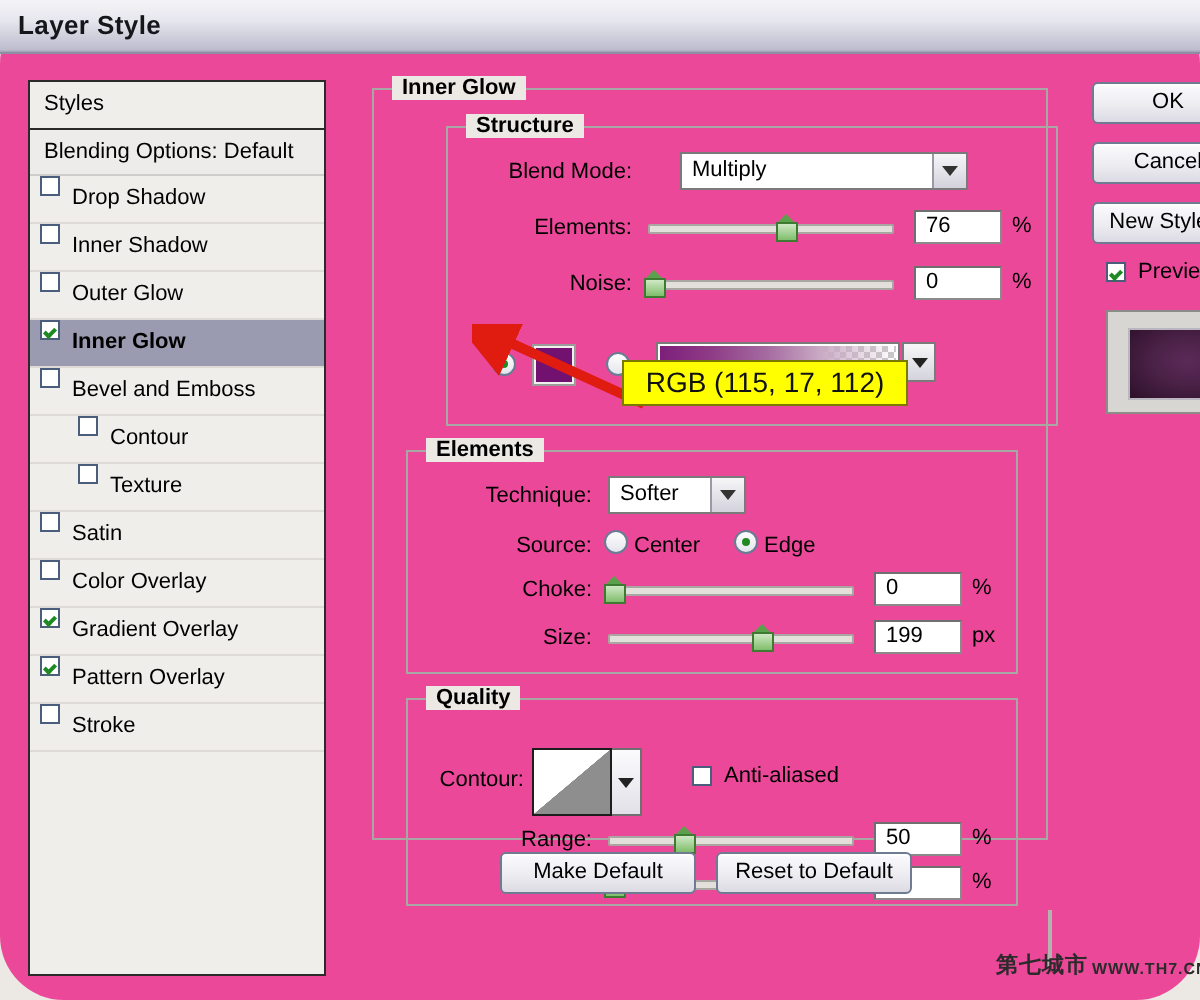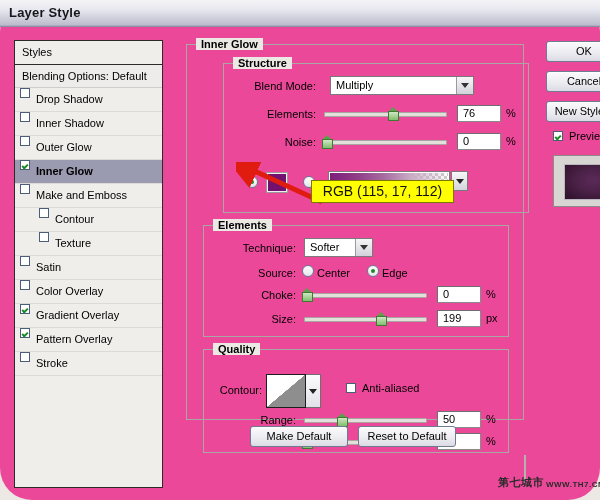--- a/index.html
+++ b/index.html
@@ -236,21 +236,21 @@
     <div class="style-row">
       <span class="chk"></span>
       <span>Outer Glow</span>
     </div>
     <div class="style-row sel">
       <span class="chk on"></span>
       <span>Inner Glow</span>
     </div>
     <div class="style-row">
       <span class="chk"></span>
-      <span>Make and Emboss</span>
+      <span>Bevel and Emboss</span>
     </div>
     <div class="style-row indent">
       <span class="chk"></span>
       <span>Contour</span>
     </div>
     <div class="style-row indent">
       <span class="chk"></span>
       <span>Texture</span>
     </div>
     <div class="style-row">
@@ -289,21 +289,21 @@
 
   <div class="grp" id="inner-glow-group">
     <div class="lg">Inner Glow</div>
     <div class="inner">
 
       <div class="grp" id="structure-group">
         <div class="lg">Structure</div>
         <div class="inner">
 
           <div class="lbl" style="left:0;top:16px;width:92px;">Blend Mode:</div>
-          <div class="combo" style="left:106px;top:12px;width:144px;">
+          <div class="combo" style="left:116px;top:12px;width:144px;">
             <span class="txt">Multiply</span>
             <span class="arw"></span>
           </div>
 
           <div class="lbl" style="left:0;top:44px;width:92px;">Elements:</div>
           <div class="track" style="left:100px;top:48px;width:123px;"></div>
           <div class="thumb" style="left:164px;top:43px;">
               <b></b>
               <i></i>
             </div>

